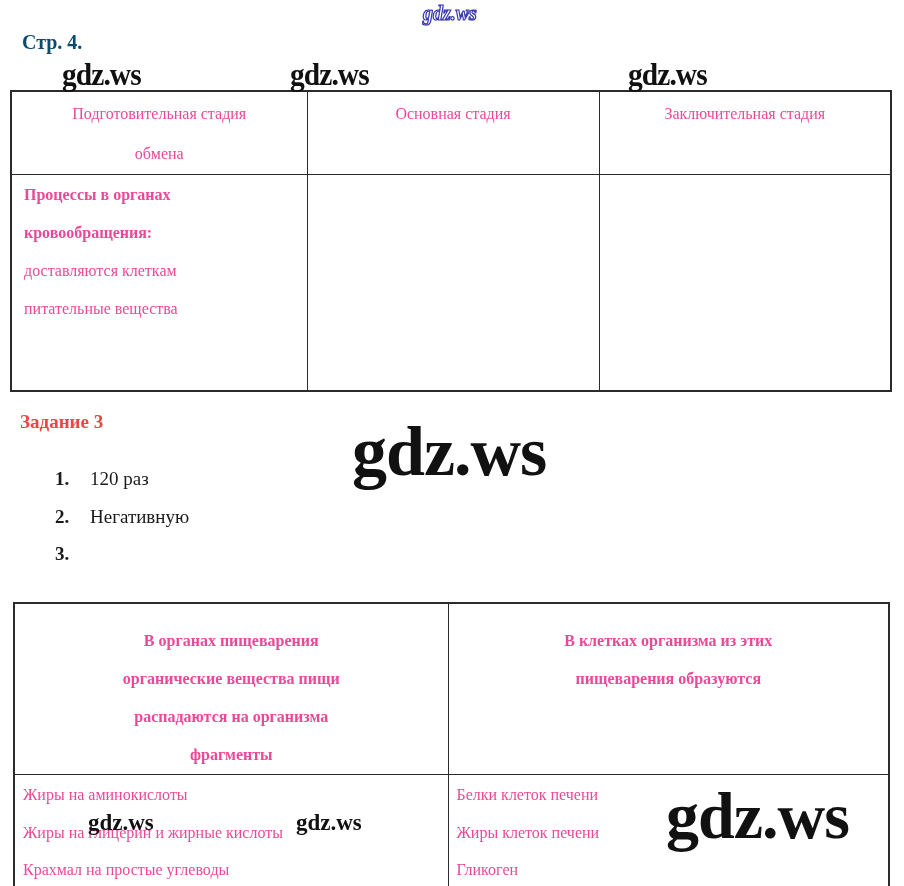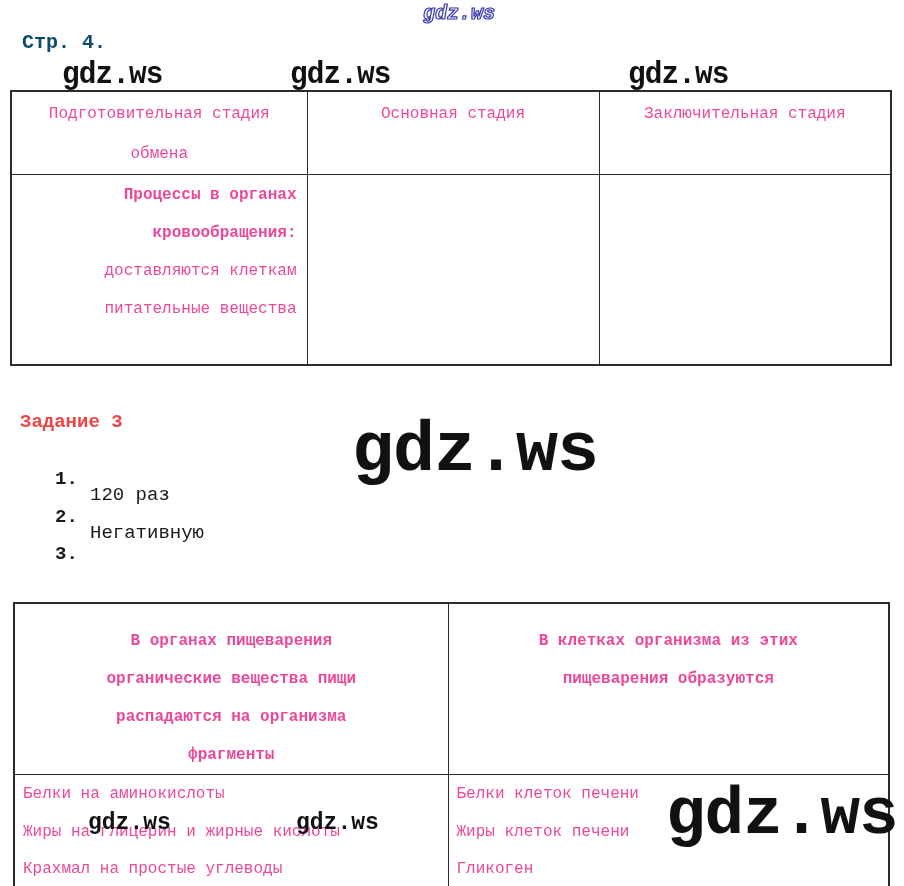--- a/index.html
+++ b/index.html
@@ -3,21 +3,21 @@
 <meta charset="utf-8">
 <style>
   * { margin: 0; padding: 0; box-sizing: border-box; }
   html, body { background: #ffffff; }
   .page {
     position: relative;
     width: 904px;
     height: 886px;
     background: #ffffff;
     overflow: hidden;
-    font-family: Liberation Mono, monospace;
+    font-family: Liberation Serif, serif;
     color: #1a1a1a;
   }
 
   
   .wm { position: absolute; white-space: nowrap; color: #111; z-index: 5; }
   .wm-top-outline {
     left: 423px; top: 2px;
     font-size: 20px; font-weight: 700; font-style: italic;
     color: #ffffff;
     -webkit-text-stroke: 1.2px #3b3bad;
@@ -65,21 +65,21 @@
   
   table { border-collapse: collapse; table-layout: fixed; position: absolute; background: transparent; }
   td { border: 1px solid #2b2b2b; font-size: 16px; color: #ec4899; margin-left: 15px; }
 
   .table1 { left: 10px; top: 90px; width: 880px; border: 2px solid #2b2b2b; }
   .table1 td.hdr {
     height: 73px; vertical-align: top; text-align: center;
     line-height: 40px; padding-top: 2px; font-weight: 400;
   }
   .table1 td.bdy {
-    height: 190px; vertical-align: top; text-align: right;
+    height: 216px; vertical-align: top; text-align: left;
     line-height: 38px; padding: 1px 10px 0 12px;
   }
   .table1 col.c1 { width: 296px; }
   .table1 col.c2 { width: 292px; }
   .table1 col.c3 { width: 292px; }
   .bold-line { font-weight: 700; }
 
   .table2 { left: 13px; top: 602px; width: 875px; border: 2px solid #2b2b2b; }
   .table2 col.c1 { width: 434px; }
   .table2 col.c2 { width: 441px; }
@@ -88,21 +88,21 @@
     line-height: 38px; padding-top: 18px; font-weight: 700;
   }
   .table2 td.bdy {
     height: 114px; vertical-align: top; text-align: left;
     line-height: 37.5px; padding: 1px 6px 0 8px; font-weight: 400;
   }
 
   
   .list-item { position: absolute; font-size: 19px; }
   .list-item .marker { position: absolute; left: 0; font-weight: 700; }
-  .list-item .text { position: absolute; left: 35px; font-weight: 400; white-space: nowrap; margin-top: 16px; }
+  .list-item .text { position: absolute; left: 35px; font-weight: 400; white-space: nowrap; }
   .li-1 { left: 55px; top: 468px; }
   .li-2 { left: 55px; top: 506px; }
   .li-3 { left: 55px; top: 543px; }
 </style>
 </head>
 <body>
 
 <div class="page">
 
   <div class="wm wm-top-outline">gdz.ws</div>
@@ -176,21 +176,21 @@
         <div>распадаются на организма</div>
         <div>фрагменты</div>
       </td>
       <td class="hdr">
         <div>В клетках организма из этих</div>
         <div>пищеварения образуются</div>
       </td>
     </tr>
     <tr>
       <td class="bdy">
-        <div>Белки на аминокислоты</div>
+        <div>Жиры на аминокислоты</div>
         <div>Жиры на глицерин и жирные кислоты</div>
         <div>Крахмал на простые углеводы</div>
       </td>
       <td class="bdy">
         <div>Белки клеток печени</div>
         <div>Жиры клеток печени</div>
         <div>Гликоген</div>
       </td>
     </tr>
   </tbody>

